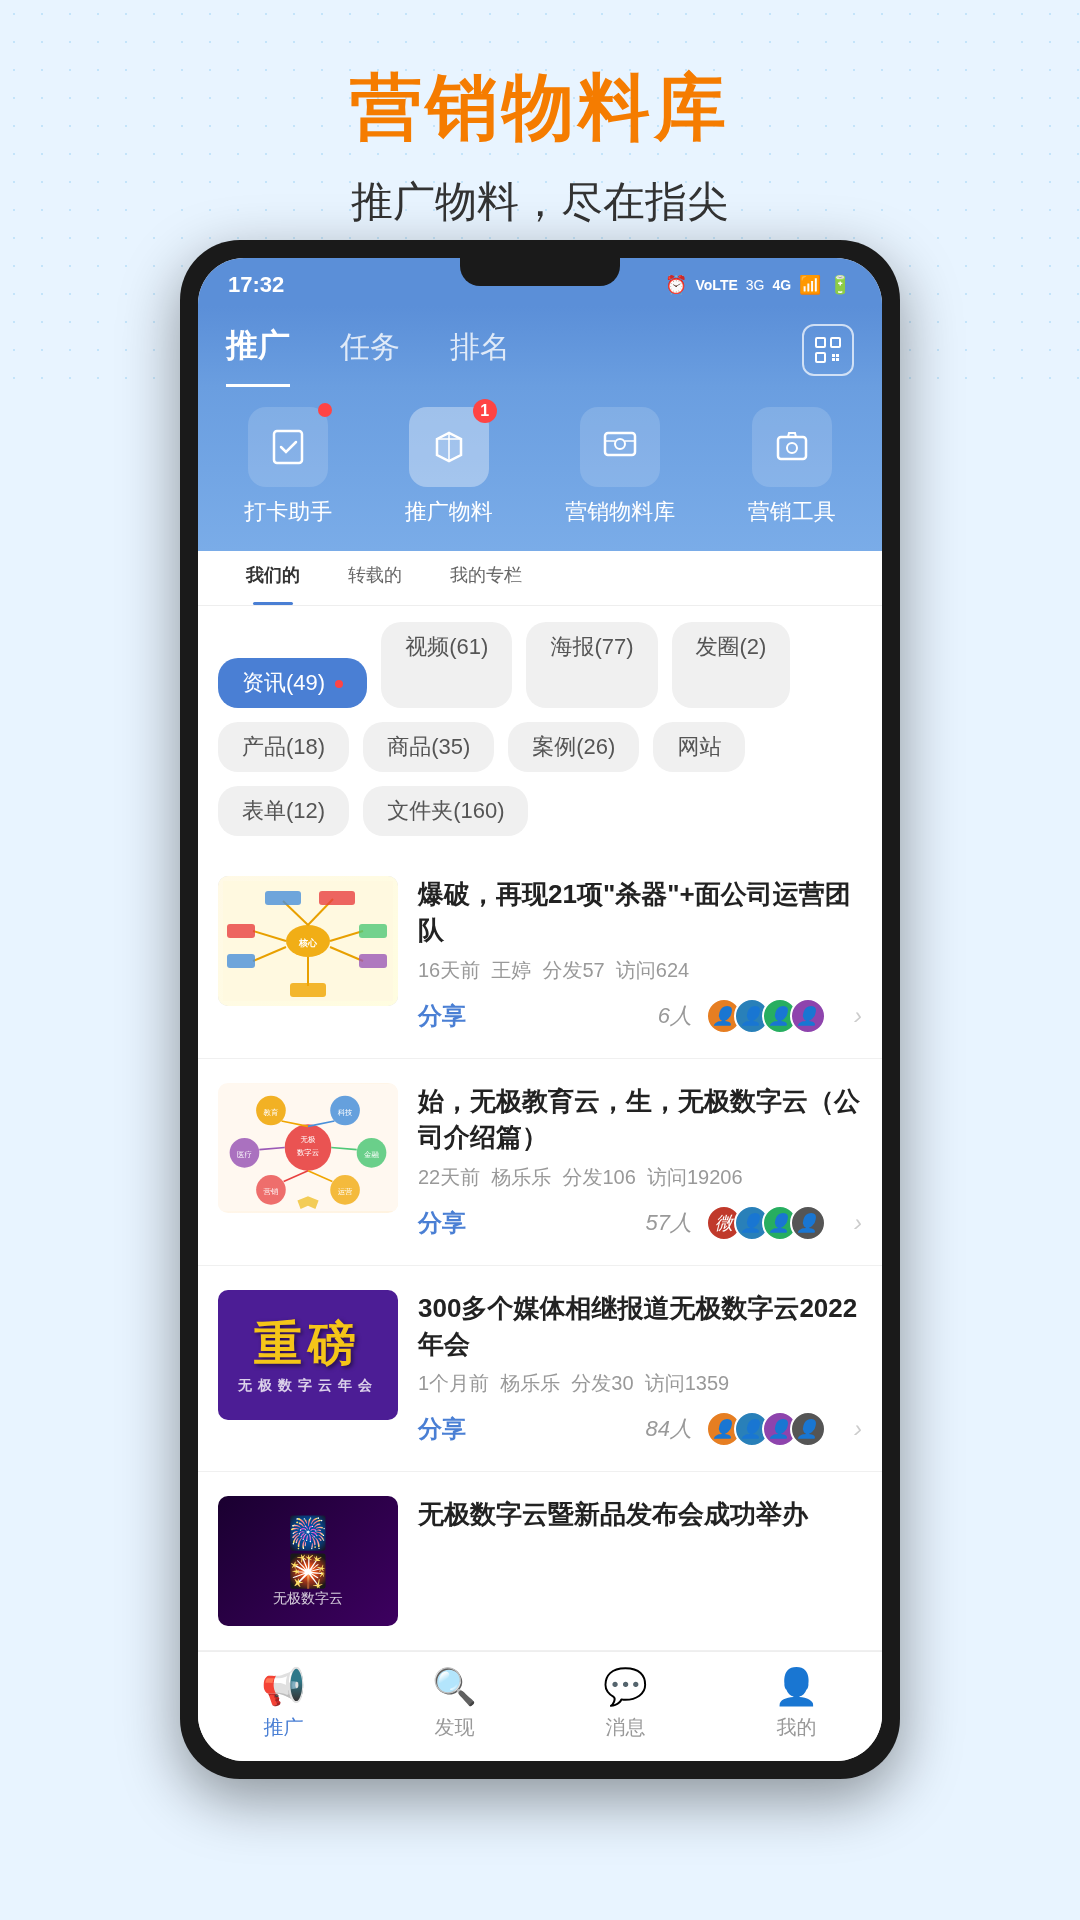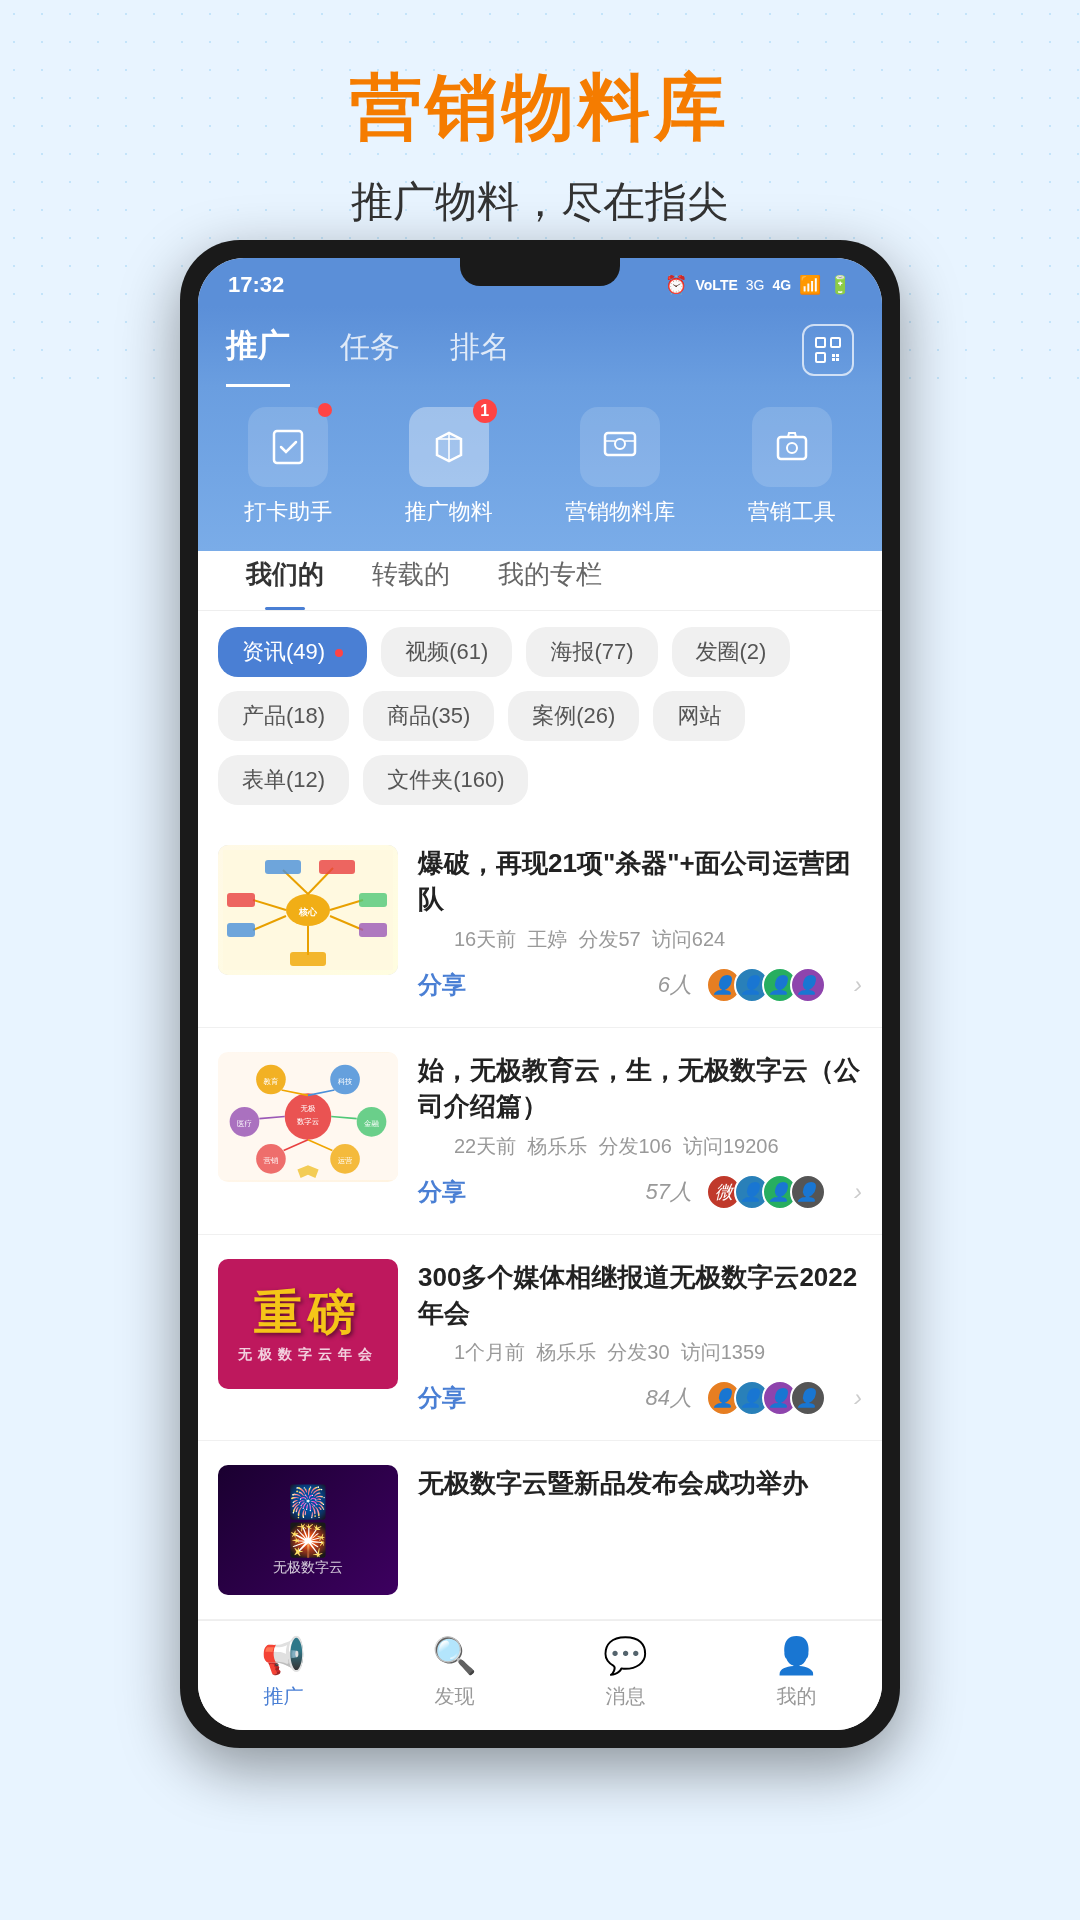--- a/index.html
+++ b/index.html
@@ -194,22 +194,22 @@
 
     
     .sub-tabs {
       background: #fff;
       display: flex;
       gap: 0;
       padding: 0 24px;
       border-bottom: 1px solid #eee;
     }
     .sub-tab {
-      padding: 6px 24px 18px;
-      font-size: 26px;
+      padding: 12px 24px 18px;
+      font-size: 18px;
       color: #666;
       cursor: pointer;
       position: relative;
     }
     .sub-tab.active {
       color: #333;
       font-weight: 700;
     }
     .sub-tab.active::after {
       content: '';
@@ -235,20 +235,21 @@
       padding: 10px 24px;
       border-radius: 20px;
       background: #f0f0f0;
       font-size: 22px;
       color: #555;
       cursor: pointer;
     }
     .filter-tag.active {
       background: #4a7fd4;
       color: #fff;
+      margin-top: 36px;
     }
 
     
     .content-list {
       background: #fff;
     }
     .content-item {
       display: flex;
       padding: 24px 20px;
       border-bottom: 1px solid #f0f0f0;
@@ -287,21 +288,21 @@
       background: linear-gradient(135deg, #fff8f0, #fff3e0);
       width: 100%;
       height: 100%;
       display: flex;
       align-items: center;
       justify-content: center;
     }
 
     
     .thumb-red {
-      background: #be185d;
+      background: #4c1d95;
       width: 100%;
       height: 100%;
       display: flex;
       align-items: center;
       justify-content: center;
       color: #f5c518;
       font-size: 42px;
       font-weight: 900;
       letter-spacing: 6px;
     }
@@ -326,21 +327,20 @@
     }
     .content-title {
       font-size: 26px;
       color: #222;
       font-weight: 600;
       line-height: 1.4;
     }
     .content-meta {
       font-size: 20px;
       color: #999;
-      margin-left: 36px;
     }
     .content-actions {
       display: flex;
       align-items: center;
       justify-content: space-between;
       margin-top: 6px;
     }
     .share-btn {
       color: #4a7fd4;
       font-size: 24px;

